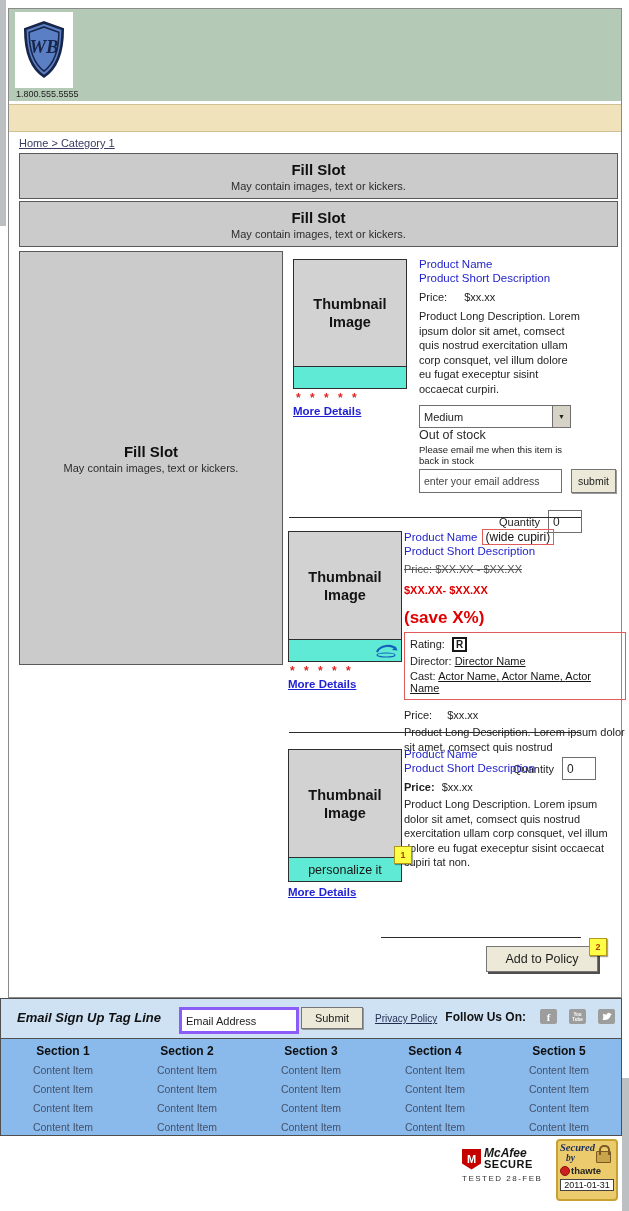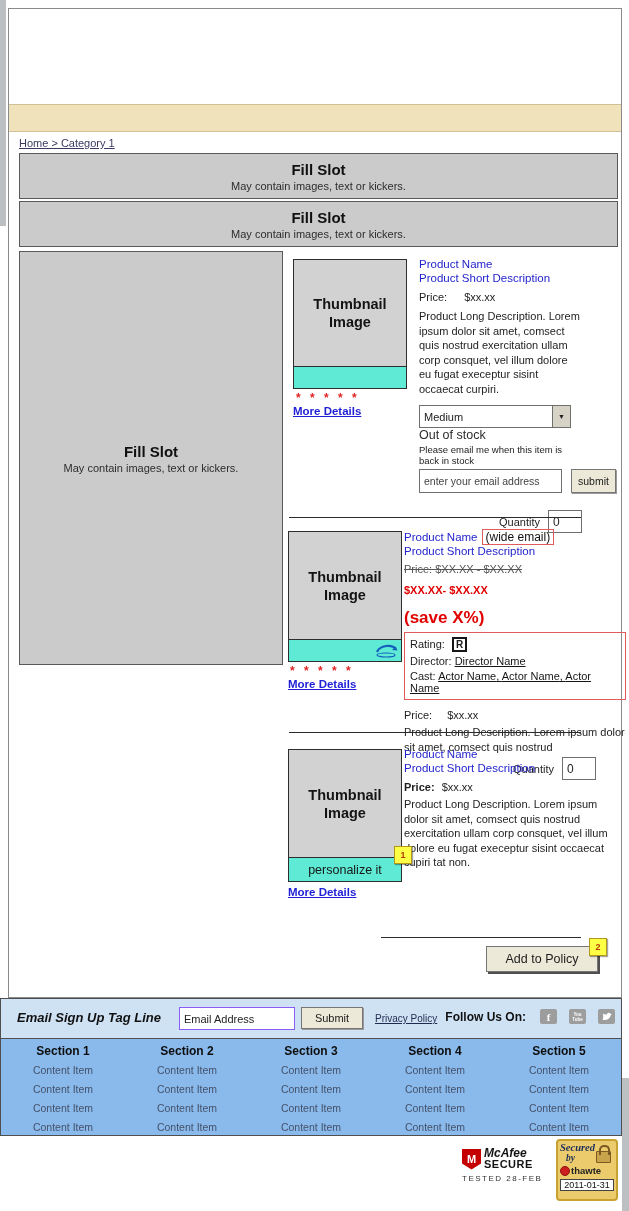--- a/index.html
+++ b/index.html
@@ -71,21 +71,21 @@
   .callout{position:absolute;width:16px;height:16px;background:#ffff45;border:1px solid #b39718;
            color:#b33a00;font-size:9px;font-weight:bold;display:flex;align-items:center;
            justify-content:center;box-shadow:1px 1px 1px rgba(0,0,0,.35);z-index:5;}
   .basket-btn{position:absolute;width:112px;height:26px;font-size:12.5px;
               box-shadow:2px 2px 0 #4f4f4f;}
   
   .footer{position:absolute;left:0;top:998px;width:620px;height:136px;border:1px solid #4f4f4f;
           background:#cfe2f4;}
   .f-emailbar{position:absolute;left:0;top:0;right:0;height:39px;border-bottom:1px solid #4f4f4f;}
   .f-tagline{position:absolute;left:16px;top:11px;font-size:13px;font-weight:bold;font-style:italic;color:#111;}
-  .f-email-input{position:absolute;left:178px;top:8px;width:108px;height:19px;border:1px solid #8b5cf6;
+  .f-email-input{position:absolute;left:178px;top:8px;width:108px;height:19px;border:3px solid #8b5cf6;
                  font-size:11px;padding-left:4px;color:#222;font-family:"Liberation Sans",sans-serif;}
   .f-submit{position:absolute;left:300px;top:8px;width:62px;height:22px;font-size:11px;}
   .f-privacy{position:absolute;left:374px;top:14px;font-size:10px;color:#1d2b4e;
              text-decoration:underline;cursor:pointer;}
   .f-follow{position:absolute;right:6px;top:10px;display:flex;align-items:center;gap:12px;}
   .f-follow-label{font-size:12px;font-weight:bold;color:#111;margin-right:2px;}
   .sicon{width:17px;height:15px;background:#9d9d9d;border-radius:2px;color:#fff;
          display:flex;align-items:center;justify-content:center;cursor:pointer;overflow:hidden;}
   .sicon.fb{font-weight:bold;font-size:11px;font-family:"Liberation Serif",serif;}
   .sicon.yt{flex-direction:column;font-size:4.5px;line-height:5px;font-weight:bold;}
@@ -124,20 +124,30 @@
 </head>
 <body>
 
 <div class="screen">
 
   <div class="edge-strip" style="left:0;top:0;width:6px;height:226px;"></div>
   <div class="edge-strip" style="left:622px;top:1078px;width:7px;height:133px;"></div>
 
   <div class="page">
 
+    <div class="header">
+      <div class="logo-box">
+        <svg width="44" height="62" viewBox="0 0 40 52">
+          <path d="M20 1 L37 7 C37 29 31 43 20 50 C9 43 3 29 3 7 Z" fill="#5b7fc4" stroke="#17264a" stroke-width="2.4"></path>
+          <path d="M20 5 L33.5 9.8 C33.5 27 28.5 38.8 20 45.2 C11.5 38.8 6.5 27 6.5 9.8 Z" fill="none" stroke="#17264a" stroke-width="1.4"></path>
+          <text x="20" y="29" text-anchor="middle" font-family="Liberation Serif, serif" font-style="italic" font-weight="bold" font-size="17" fill="#17264a">WB</text>
+        </svg>
+      </div>
+      <div class="phone">1.800.555.5555</div>
+    </div>
     <div class="tanbar"></div>
 
     <div class="breadcrumb">Home &gt; Category 1</div>
 
     <div class="fillslot" style="left:10px;top:144px;width:597px;height:44px;">
       <div class="fs-title">Fill Slot</div>
       <div class="fs-sub">May contain images, text or kickers.</div>
     </div>
     <div class="fillslot" style="left:10px;top:192px;width:597px;height:44px;">
       <div class="fs-title">Fill Slot</div>
@@ -194,21 +204,21 @@
           <path d="M22.5 7.5 L17 7 L20.5 3.5 Z" fill="#1560bd"></path>
           <ellipse cx="11" cy="12" rx="9" ry="2" fill="none" stroke="#1560bd" stroke-width="1.2"></ellipse>
         </svg>
       </div>
     </div>
     <div class="stars" style="left:281px;top:655px;">* * * * *</div>
     <div class="morelink" style="left:279px;top:669px;">More Details</div>
 
     <div class="pcol" style="left:395px;top:521px;width:222px;">
       <div>
-        <span class="pname">Product Name</span><span class="annot">(wide email)</span>
+        <span class="pname">Product Name</span><span class="annot">(wide cupiri)</span>
       </div>
       <div class="pshort">Product Short Description</div>
       <div class="strike">Price: $XX.XX - $XX.XX</div>
       <div class="saleprice">$XX.XX- $XX.XX</div>
       <div class="savepct">(save X%)</div>
       <div class="infobox">
         <div>
           <span>Rating:</span>
           <span class="rate-box">R</span>
         </div>

